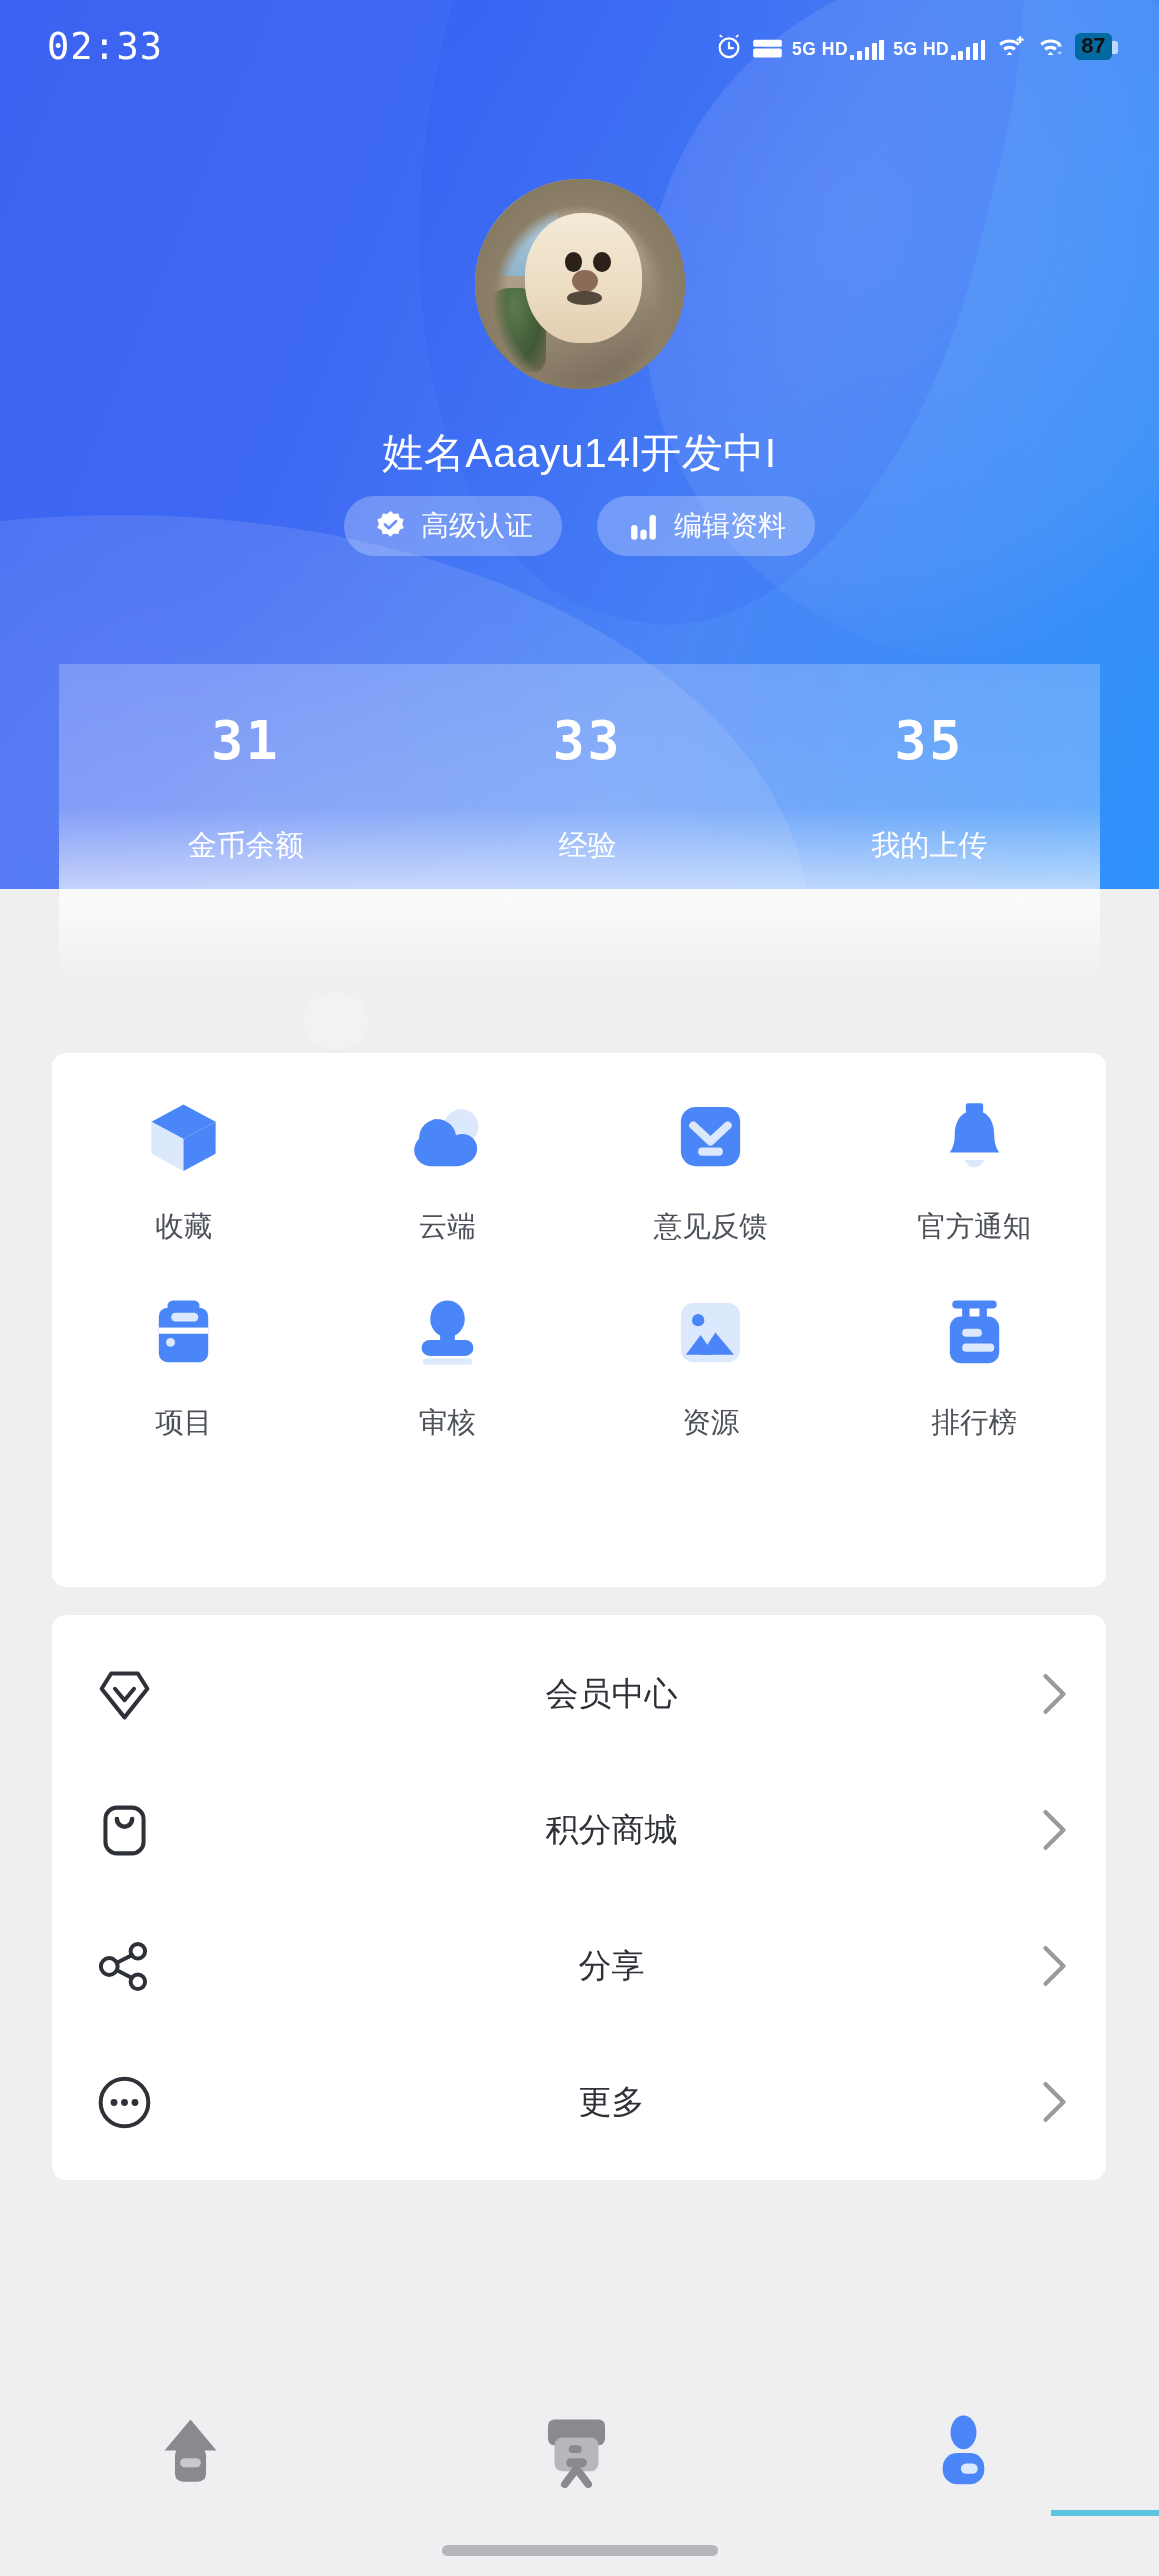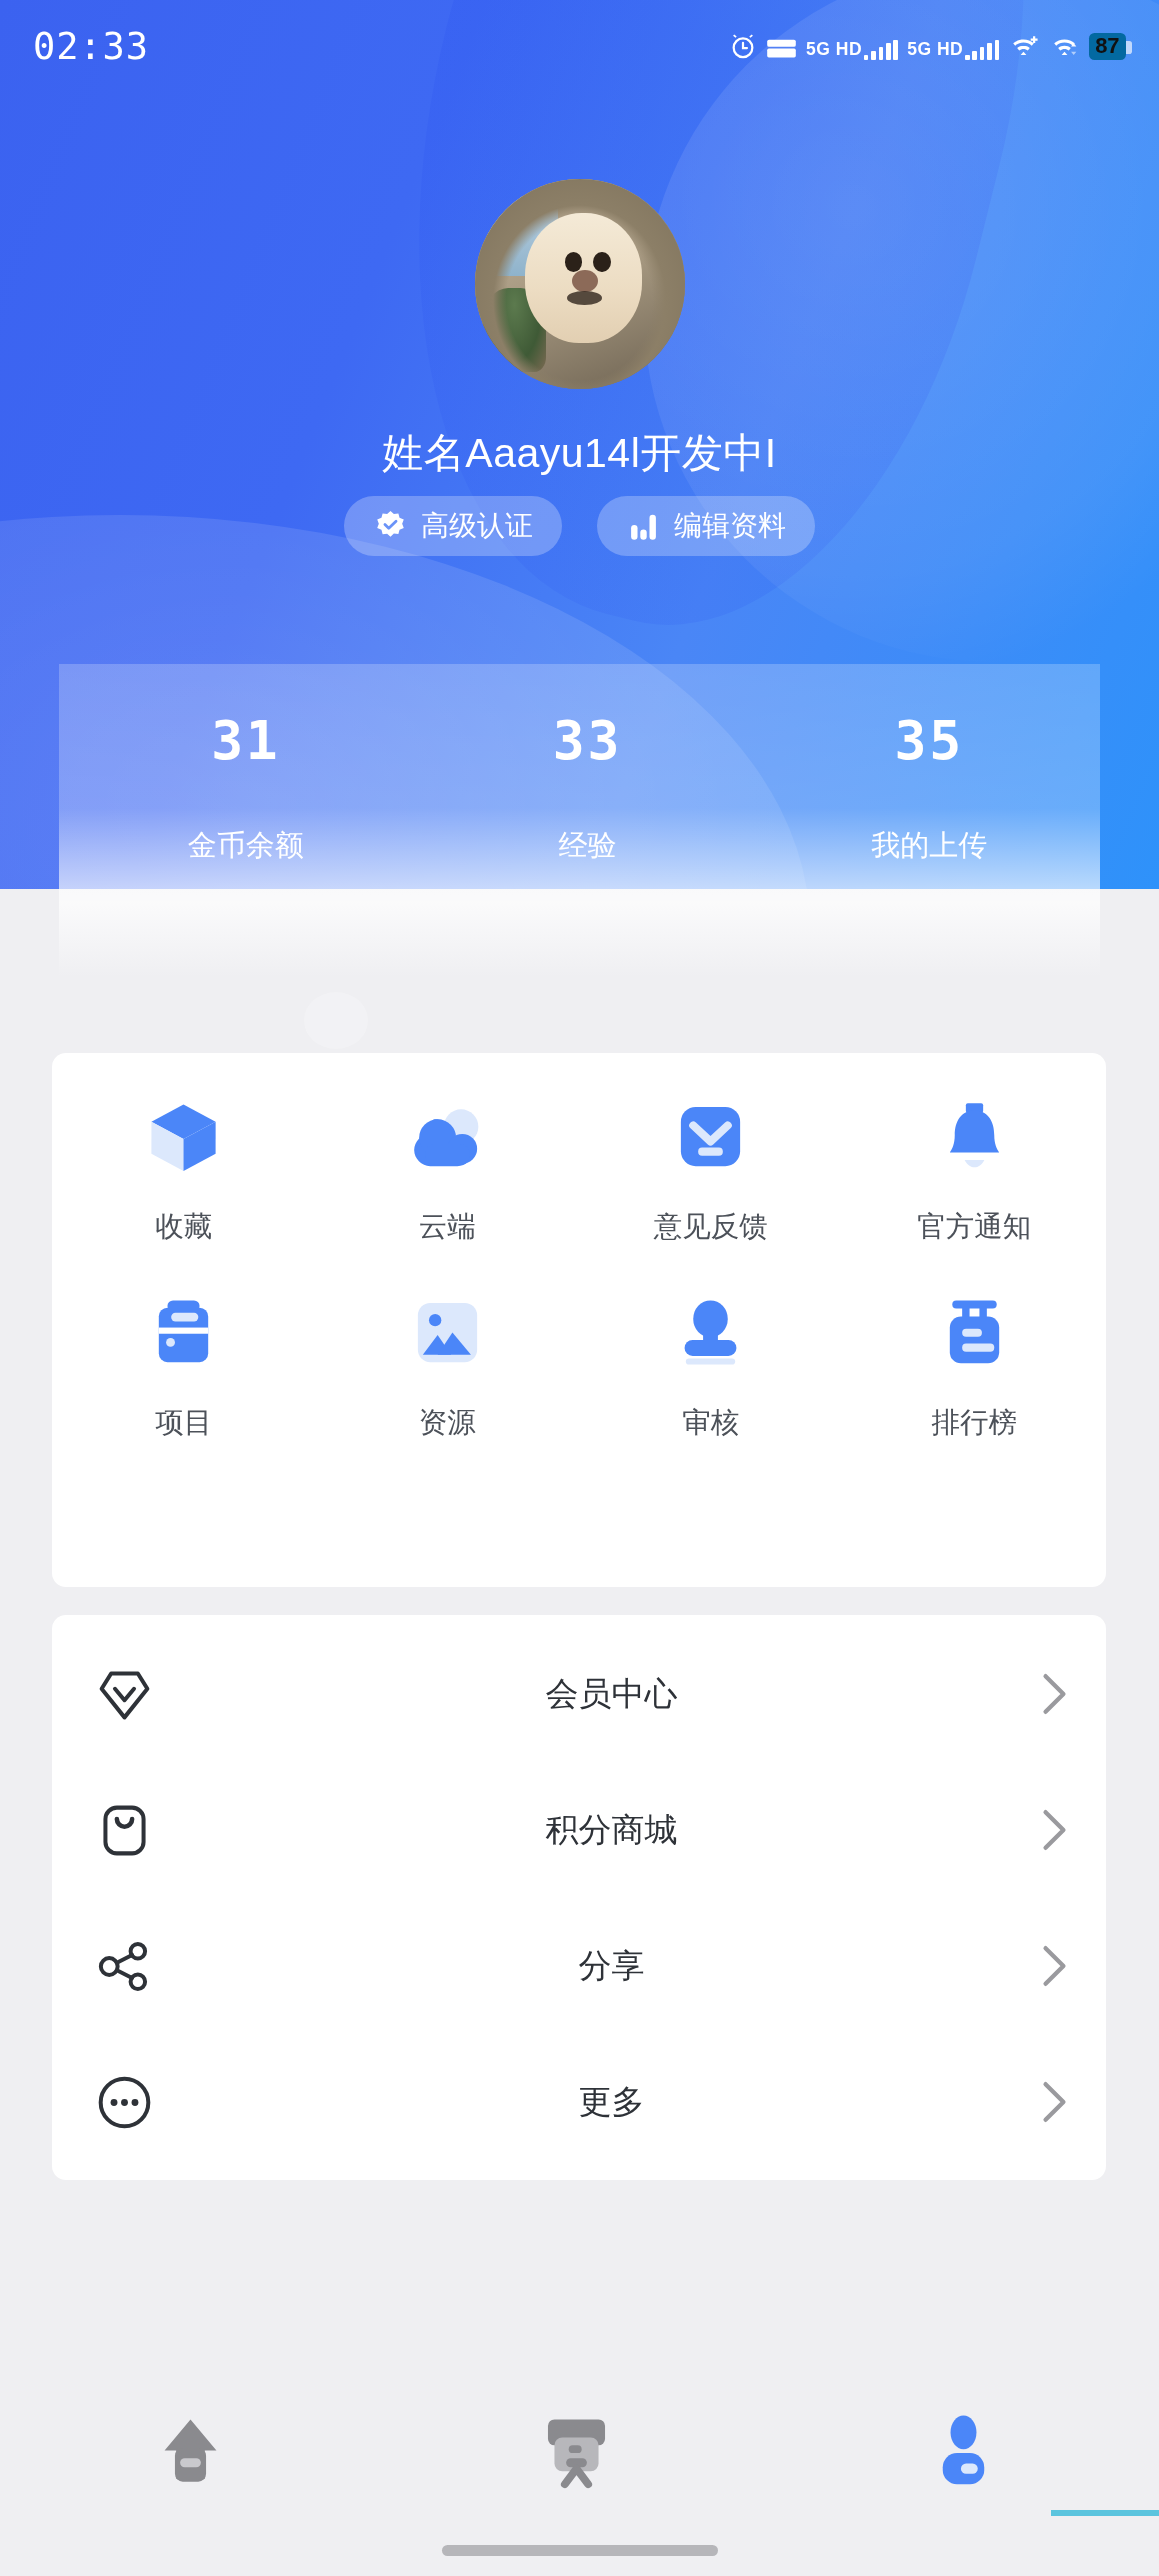--- a/index.html
+++ b/index.html
@@ -37,21 +37,21 @@
   .deco-soft-dot{
     position:absolute; width:64px; height:57px; border-radius:50%;
     left:304px; top:992px;
     background:rgba(255,255,255,0.22);
   }
 
   
   .statusbar{
     position:absolute; left:0; top:0; width:1159px; height:92px;
     display:flex; align-items:center; justify-content:space-between;
-    padding:0 33px; z-index:6;
+    padding:0 47px; z-index:6;
   }
   .status-time{
     color:#fff; font-size:37px; letter-spacing:0.9px; font-weight:400;
     font-family:"DejaVu Sans Mono","Liberation Mono",monospace;
   }
   .status-right{ display:flex; align-items:flex-end; gap:9.2px; }
   .si{ display:flex; align-items:flex-end; }
   .alarm-ic{ width:28px; height:28px; }
   .bed-ic{ width:31px; height:24px; }
   .netgrp{ display:flex; flex-direction:row; align-items:center; gap:1.8px; }
@@ -350,39 +350,39 @@
           <rect x="12" y="28" width="40" height="5" fill="#fff"></rect>
           <circle cx="21.5" cy="40" r="3.6" fill="#DCE8FC"></circle>
         </svg>
       </span>
       <span class="glbl">项目</span>
     </div>
 
     <div class="gitem">
       <span class="gicon">
         <svg viewBox="0 0 64 64" width="79" height="79">
+          <ellipse cx="32" cy="21" rx="14" ry="15" fill="#4B86F8"></ellipse>
+          <rect x="26" y="30" width="12" height="12" fill="#4B86F8"></rect>
+          <rect x="11" y="38" width="42" height="13" rx="6.5" fill="#4B86F8"></rect>
+          <rect x="12" y="53" width="40" height="5" rx="2.5" fill="#DCE8FC"></rect>
+        </svg>
+      </span>
+      <span class="glbl">审核</span>
+    </div>
+
+    <div class="gitem">
+      <span class="gicon">
+        <svg viewBox="0 0 64 64" width="79" height="79">
           <rect x="8" y="8" width="48" height="48" rx="10" fill="#DCE8FC"></rect>
           <circle cx="22" cy="22" r="5" fill="#4B86F8"></circle>
           <path d="M12 50l12-16 11 16z" fill="#4B86F8"></path>
           <path d="M24 50l12-18 15 18z" fill="#4B86F8"></path>
         </svg>
       </span>
       <span class="glbl">资源</span>
-    </div>
-
-    <div class="gitem">
-      <span class="gicon">
-        <svg viewBox="0 0 64 64" width="79" height="79">
-          <ellipse cx="32" cy="21" rx="14" ry="15" fill="#4B86F8"></ellipse>
-          <rect x="26" y="30" width="12" height="12" fill="#4B86F8"></rect>
-          <rect x="11" y="38" width="42" height="13" rx="6.5" fill="#4B86F8"></rect>
-          <rect x="12" y="53" width="40" height="5" rx="2.5" fill="#DCE8FC"></rect>
-        </svg>
-      </span>
-      <span class="glbl">审核</span>
     </div>
 
     <div class="gitem">
       <span class="gicon">
         <svg viewBox="0 0 64 64" width="79" height="79">
           <rect x="14" y="6" width="36" height="6.5" rx="3.2" fill="#4B86F8"></rect>
           <rect x="22" y="11" width="6" height="9" fill="#4B86F8"></rect>
           <rect x="36" y="11" width="6" height="9" fill="#4B86F8"></rect>
           <rect x="12" y="19" width="40" height="38" rx="9" fill="#4B86F8"></rect>
           <rect x="22" y="29" width="16" height="6.5" rx="3.2" fill="#DCE8FC"></rect>

